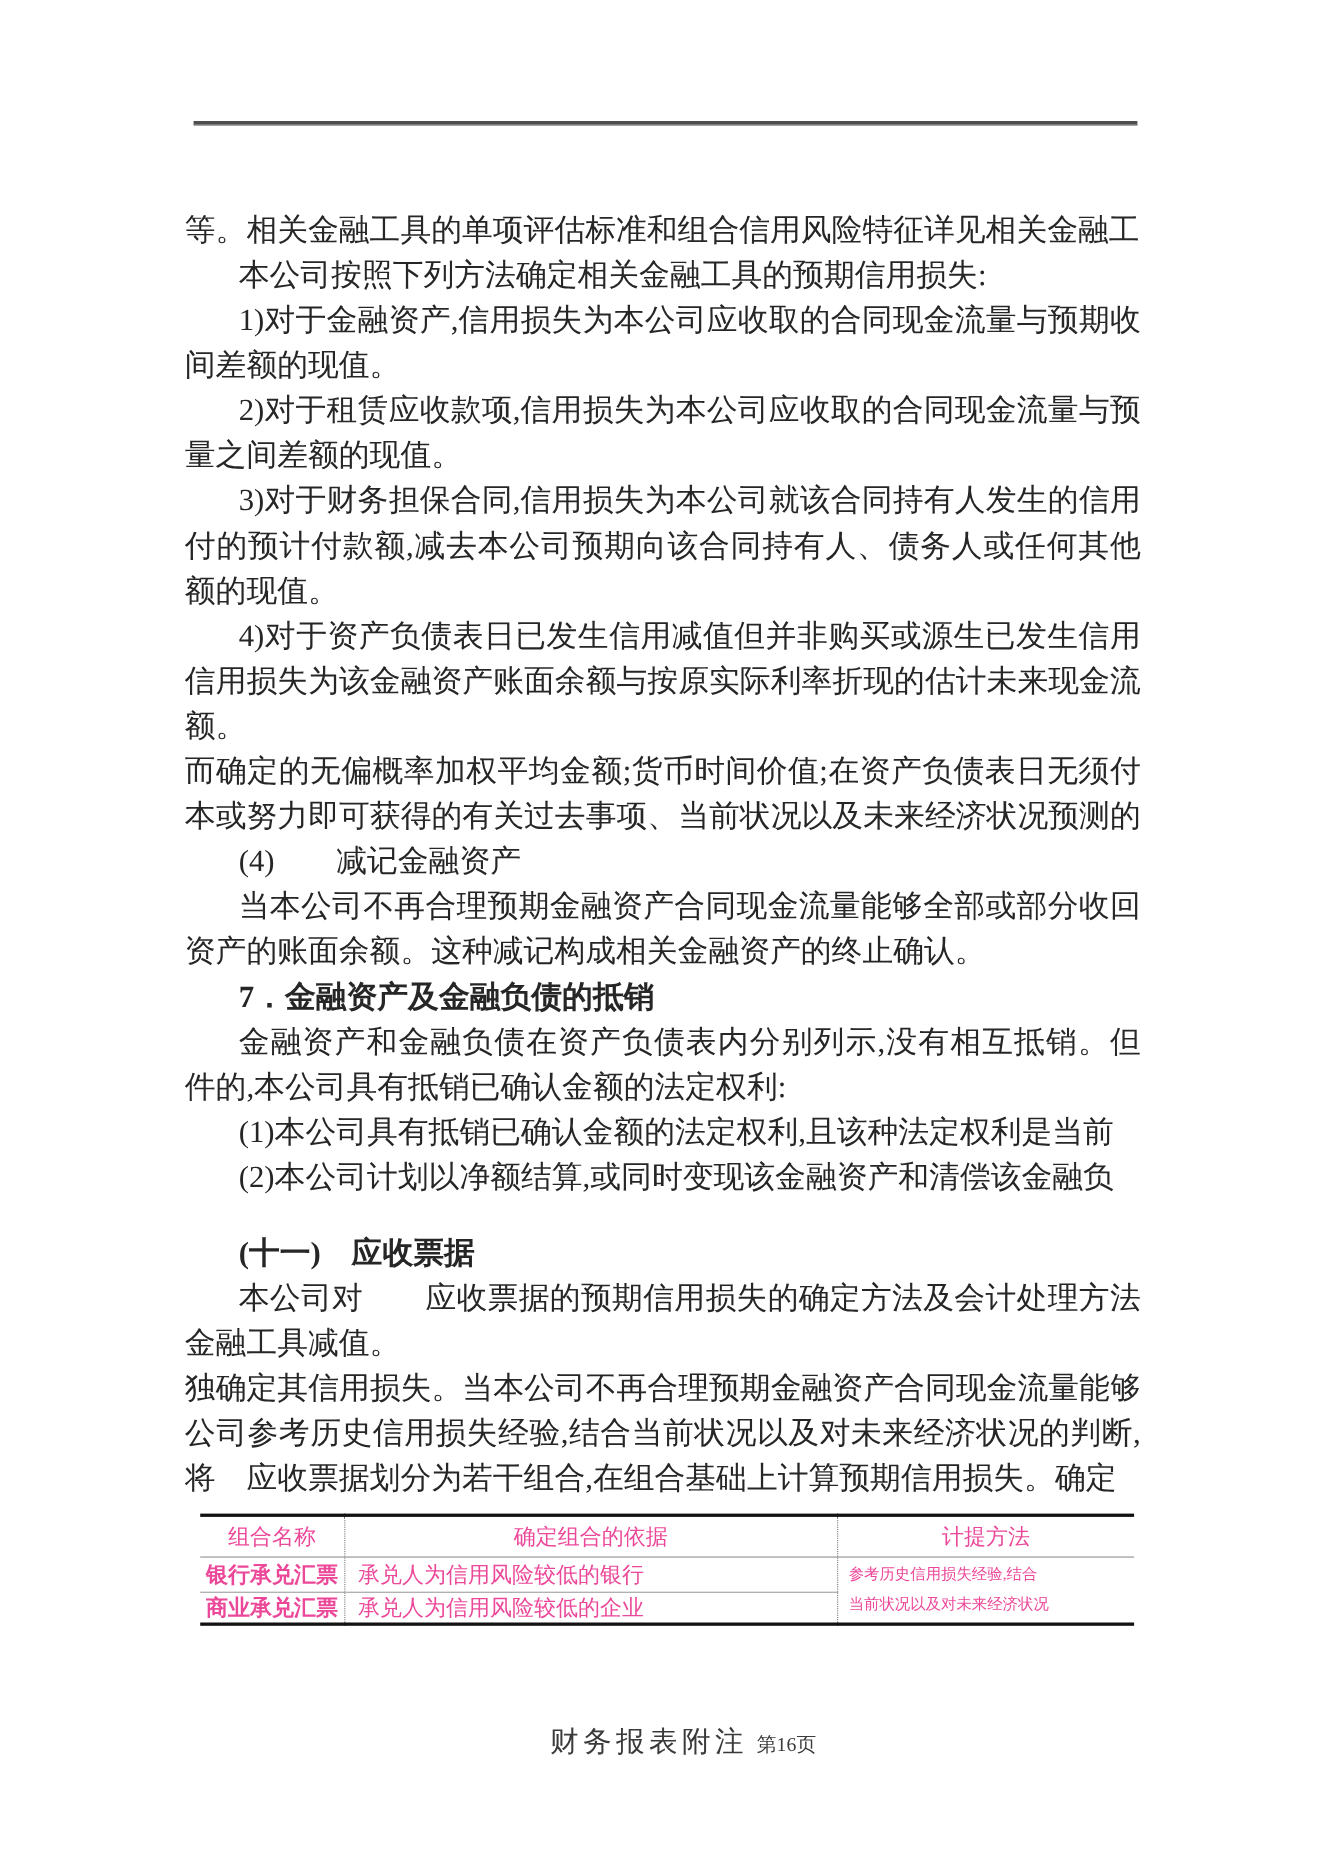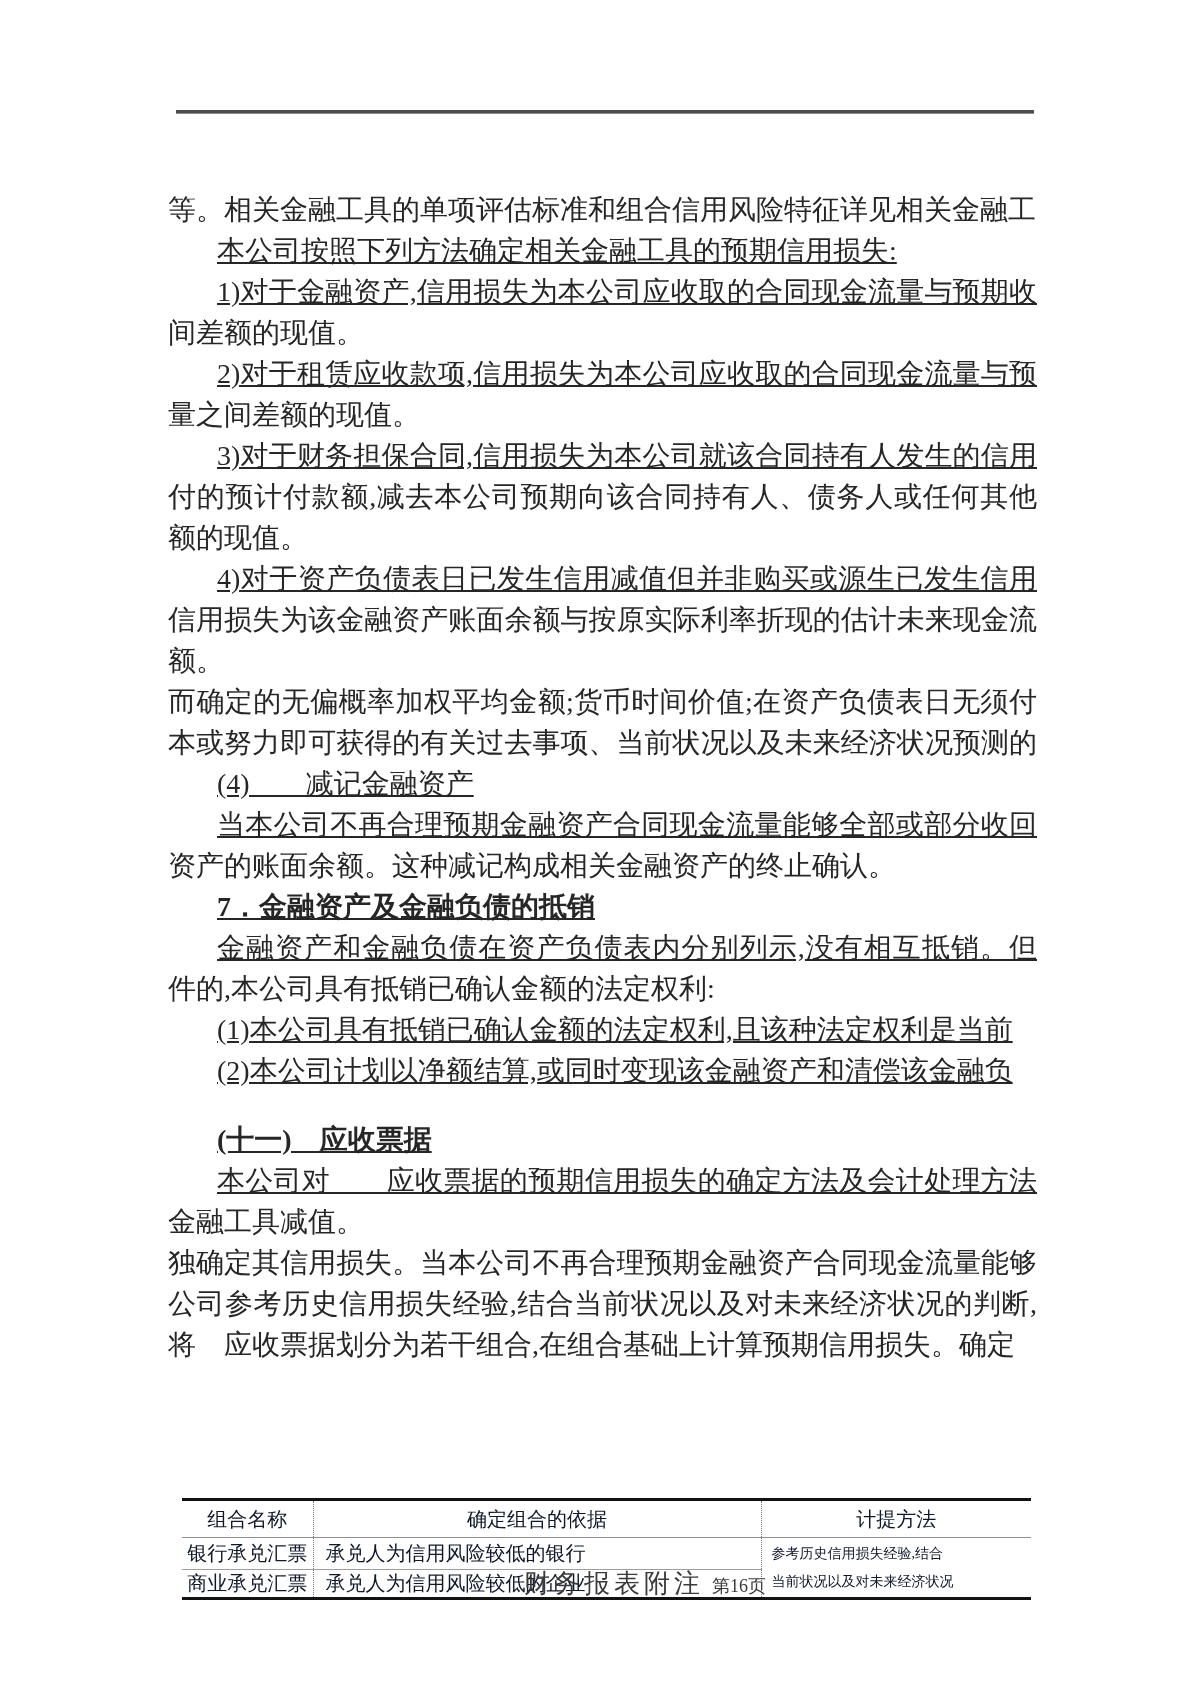--- a/index.html
+++ b/index.html
@@ -23,59 +23,59 @@
     left: 168px; top: 189px;
     width: 869px;
   }
   .line {
     height: 41px;
     line-height: 41px;
     font-size: 28px;
     overflow: hidden;
     white-space: pre-wrap;
   }
-  .line.indent { text-indent: 49px; text-decoration: underline; }
+  .line.indent { text-indent: 49px; }
   .line.justify { text-align: justify; text-align-last: justify; }
   .line.bold { font-weight: bold; }
   table.fin-table {
     position: absolute;
-    left: 182px; top: 1498px;
+    left: 182px; top: 1376px;
     width: 849px;
     border-collapse: collapse;
     table-layout: fixed;
     border-top: 3px solid #121212;
     border-bottom: 3px solid #121212;
     font-size: 20px;
-    color: #0f172a;
+    color: #ec4899;
   }
   .fin-table th {
     font-weight: normal;
     text-align: center;
     height: 36px;
     border-bottom: 1px solid #8f8f8f;
     padding: 0;
   }
   .fin-table td { padding: 0; }
   .fin-table .v-sep { border-left: 1px dotted #777; }
   .fin-table .r1 td { height: 31px; }
   .fin-table .r2 td { height: 24px; }
-  .fin-table td.name-cell { text-align: center; }
+  .fin-table td.name-cell { text-align: center; font-weight: bold; }
   .fin-table td.basis-cell { text-align: left; padding-left: 12px; }
   .fin-table .row-sep { border-bottom: 1px solid #9e9e9e; }
   .fin-table td.method-cell { vertical-align: middle; padding-left: 10px; }
   .method-line {
     font-size: 14px;
     line-height: 28px;
     white-space: nowrap;
     overflow: hidden;
   }
   .page-footer {
     position: absolute;
     top: 1566px;
-    left: 645px;
+    left: 621px;
     transform: translateX(-50%);
     white-space: nowrap;
   }
   .footer-title {
     font-size: 26px;
     letter-spacing: 4px;
     color: #3a3a3a;
   }
   .footer-page {
     font-size: 18px;

